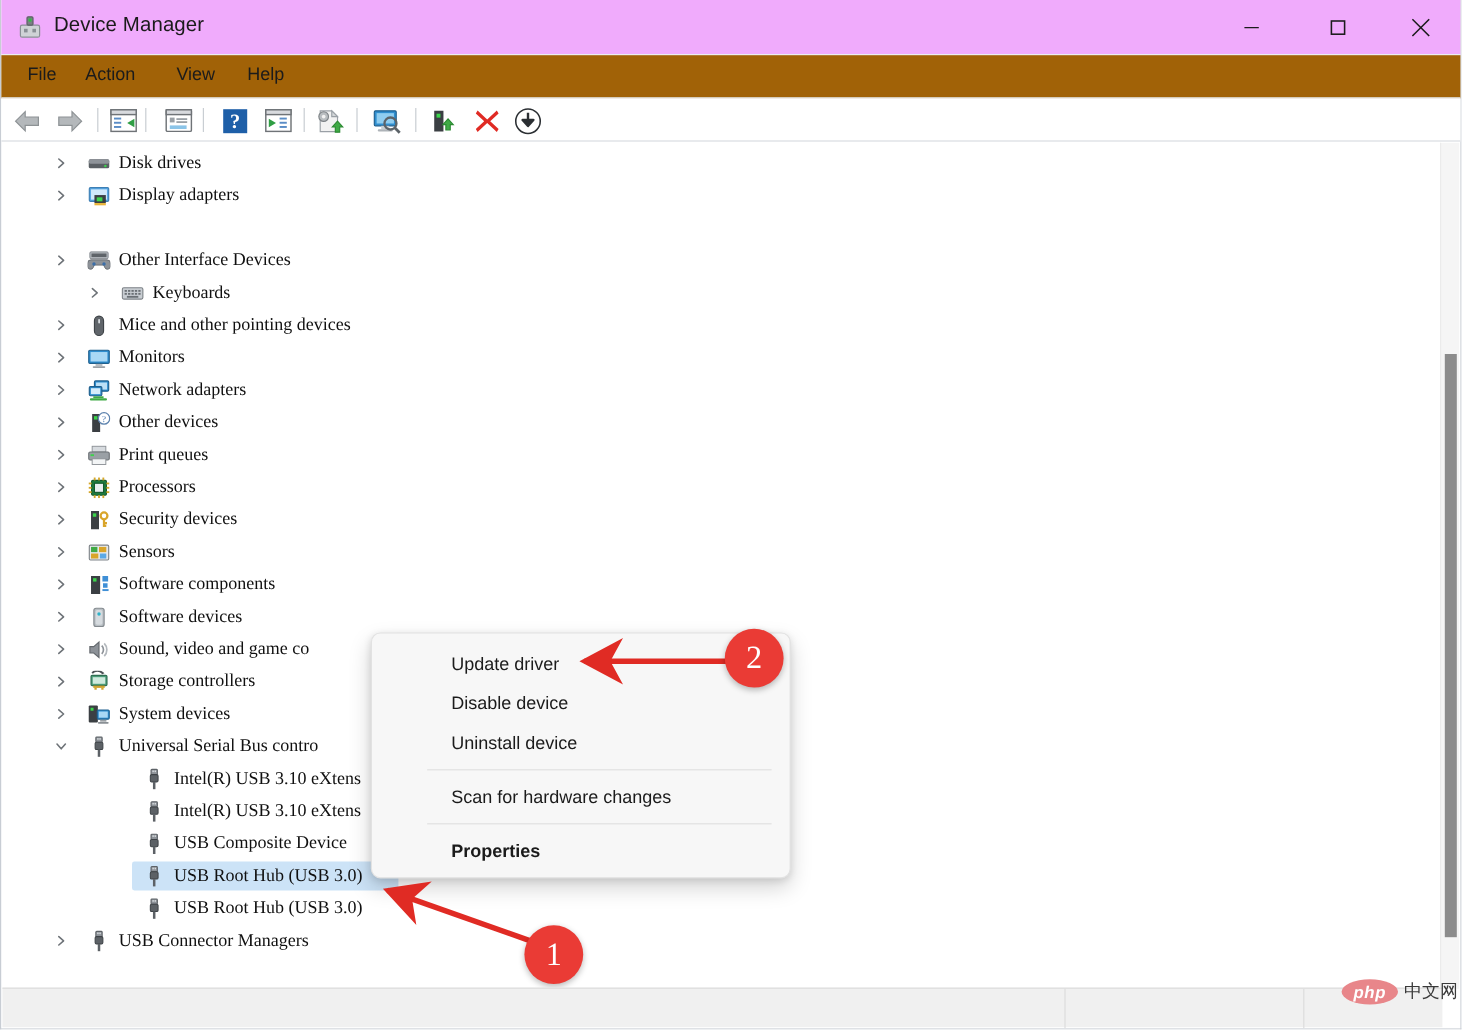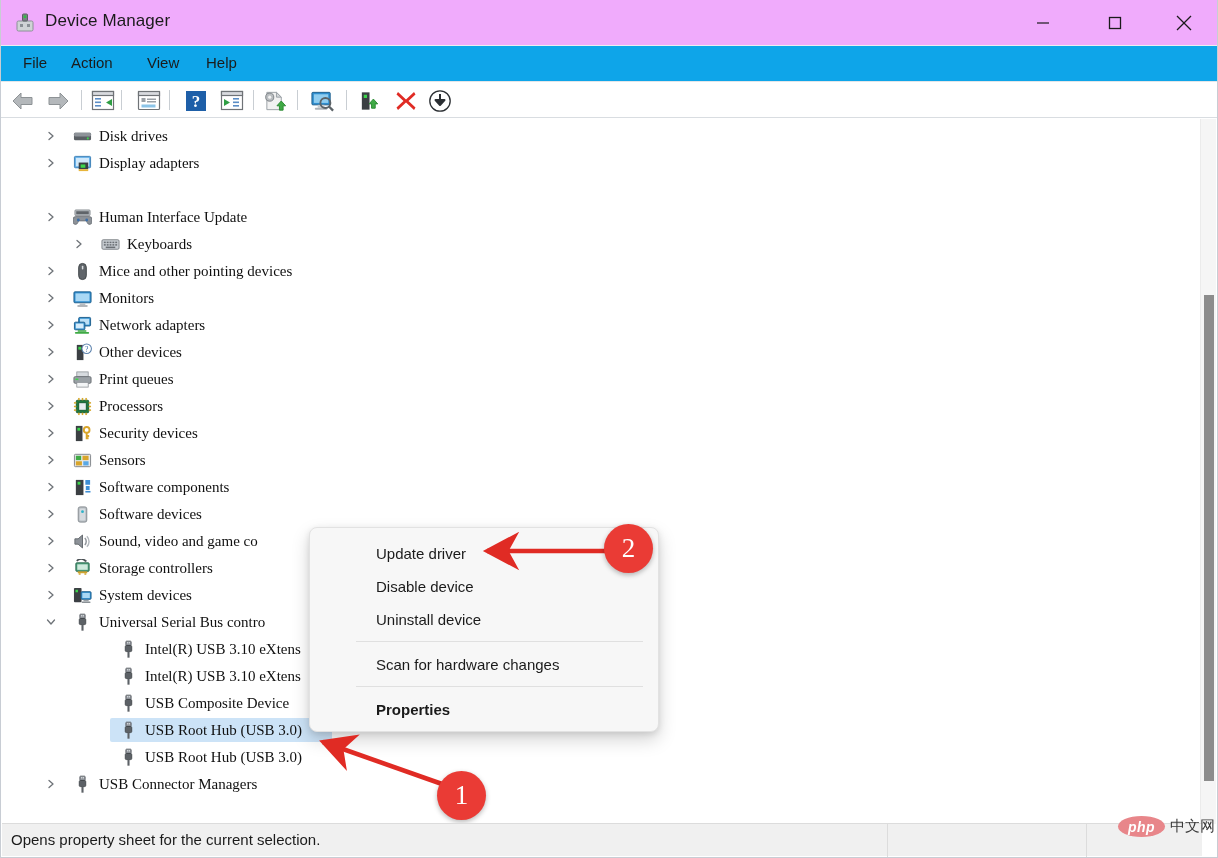--- a/index.html
+++ b/index.html
@@ -43,21 +43,21 @@
   }
   .wbtn svg { display: block; }
   #btn-min  { left: 1019px; }
   #btn-max  { left: 1091px; }
   #btn-close{ left: 1160px; }
 
   
   #menubar {
     position: absolute; left: 0; top: 46px;
     width: 1218px; height: 36px;
-    background: #0ea5e9;
+    background: #a16207;
     border-bottom: 1px solid #e3e6e9;
   }
   .menu-item {
     position: absolute; top: 8px;
     font-size: 15px; color: #1b1b1b;
     padding: 0 2px;
     cursor: default;
     white-space: nowrap;
   }
   #mi-0 { left: 20px; }
@@ -394,21 +394,21 @@
         </div>
         <div class="ticon" style="left: 70px;">
           <svg width="19" height="19" viewBox="0 0 20 20">
             <rect x="2" y="2" width="16" height="6" rx="1" fill="#b7bcc1" stroke="#7e8388" stroke-width=".8"></rect>
             <rect x="3.4" y="3.4" width="13.2" height="3.2" fill="#5f6469"></rect>
             <path d="M3 9 h14 a3 3 0 0 1 3 3 v3 a2.6 2.6 0 0 1 -5 .6 l-.8 -2 h-8.4 l-.8 2 a2.6 2.6 0 0 1 -5 -.6 v-3 a3 3 0 0 1 3 -3 z" fill="#8d9298" stroke="#676c71" stroke-width=".8"></path>
             <circle cx="5.6" cy="12.6" r="1.5" fill="#3b6ea8"></circle>
             <circle cx="14.4" cy="12.6" r="1.5" fill="#3b6ea8"></circle>
           </svg>
         </div>
-        <div class="tlabel" style="left: 97px;">Human Interface Update</div>
+        <div class="tlabel" style="left: 97px;">Other Interface Devices</div>
       </div>
       <div class="row" style="top: 112px; margin-left: 28px;">
         <div class="chev" style="left: 42px;">
           <svg width="12" height="12" viewBox="0 0 12 12">
             <path d="M4 2.5 L8 6 L4 9.5" fill="none" stroke="#6e7378" stroke-width="1.3" stroke-linecap="round" stroke-linejoin="round"></path>
           </svg>
         </div>
         <div class="ticon" style="left: 70px;">
           <svg width="19" height="19" viewBox="0 0 20 20">
             <rect x="1" y="5" width="18" height="10" rx="1.3" fill="#c8cdd2" stroke="#7e8388" stroke-width="1"></rect>
@@ -773,21 +773,20 @@
 
     <line x1="441" y1="784" x2="322" y2="742" stroke="#e02b24" stroke-width="4.6" marker-end="url(#ah)"></line>
 
     <line x1="606" y1="551" x2="486" y2="551" stroke="#e02b24" stroke-width="4.6" marker-end="url(#ah)"></line>
   </svg>
 
   <div class="badge" id="badge-1">1</div>
   <div class="badge" id="badge-2">2</div>
 
   <div id="statusbar">
-    <div id="status-text">Opens property sheet for the current selection.</div>
     <div class="st-div" id="st-div-1"></div>
     <div class="st-div" id="st-div-2"></div>
   </div>
 
   <div id="watermark">
     <div id="wm-php">php</div>
     <div id="wm-cn">中文网</div>
   </div>
 
 </div>

